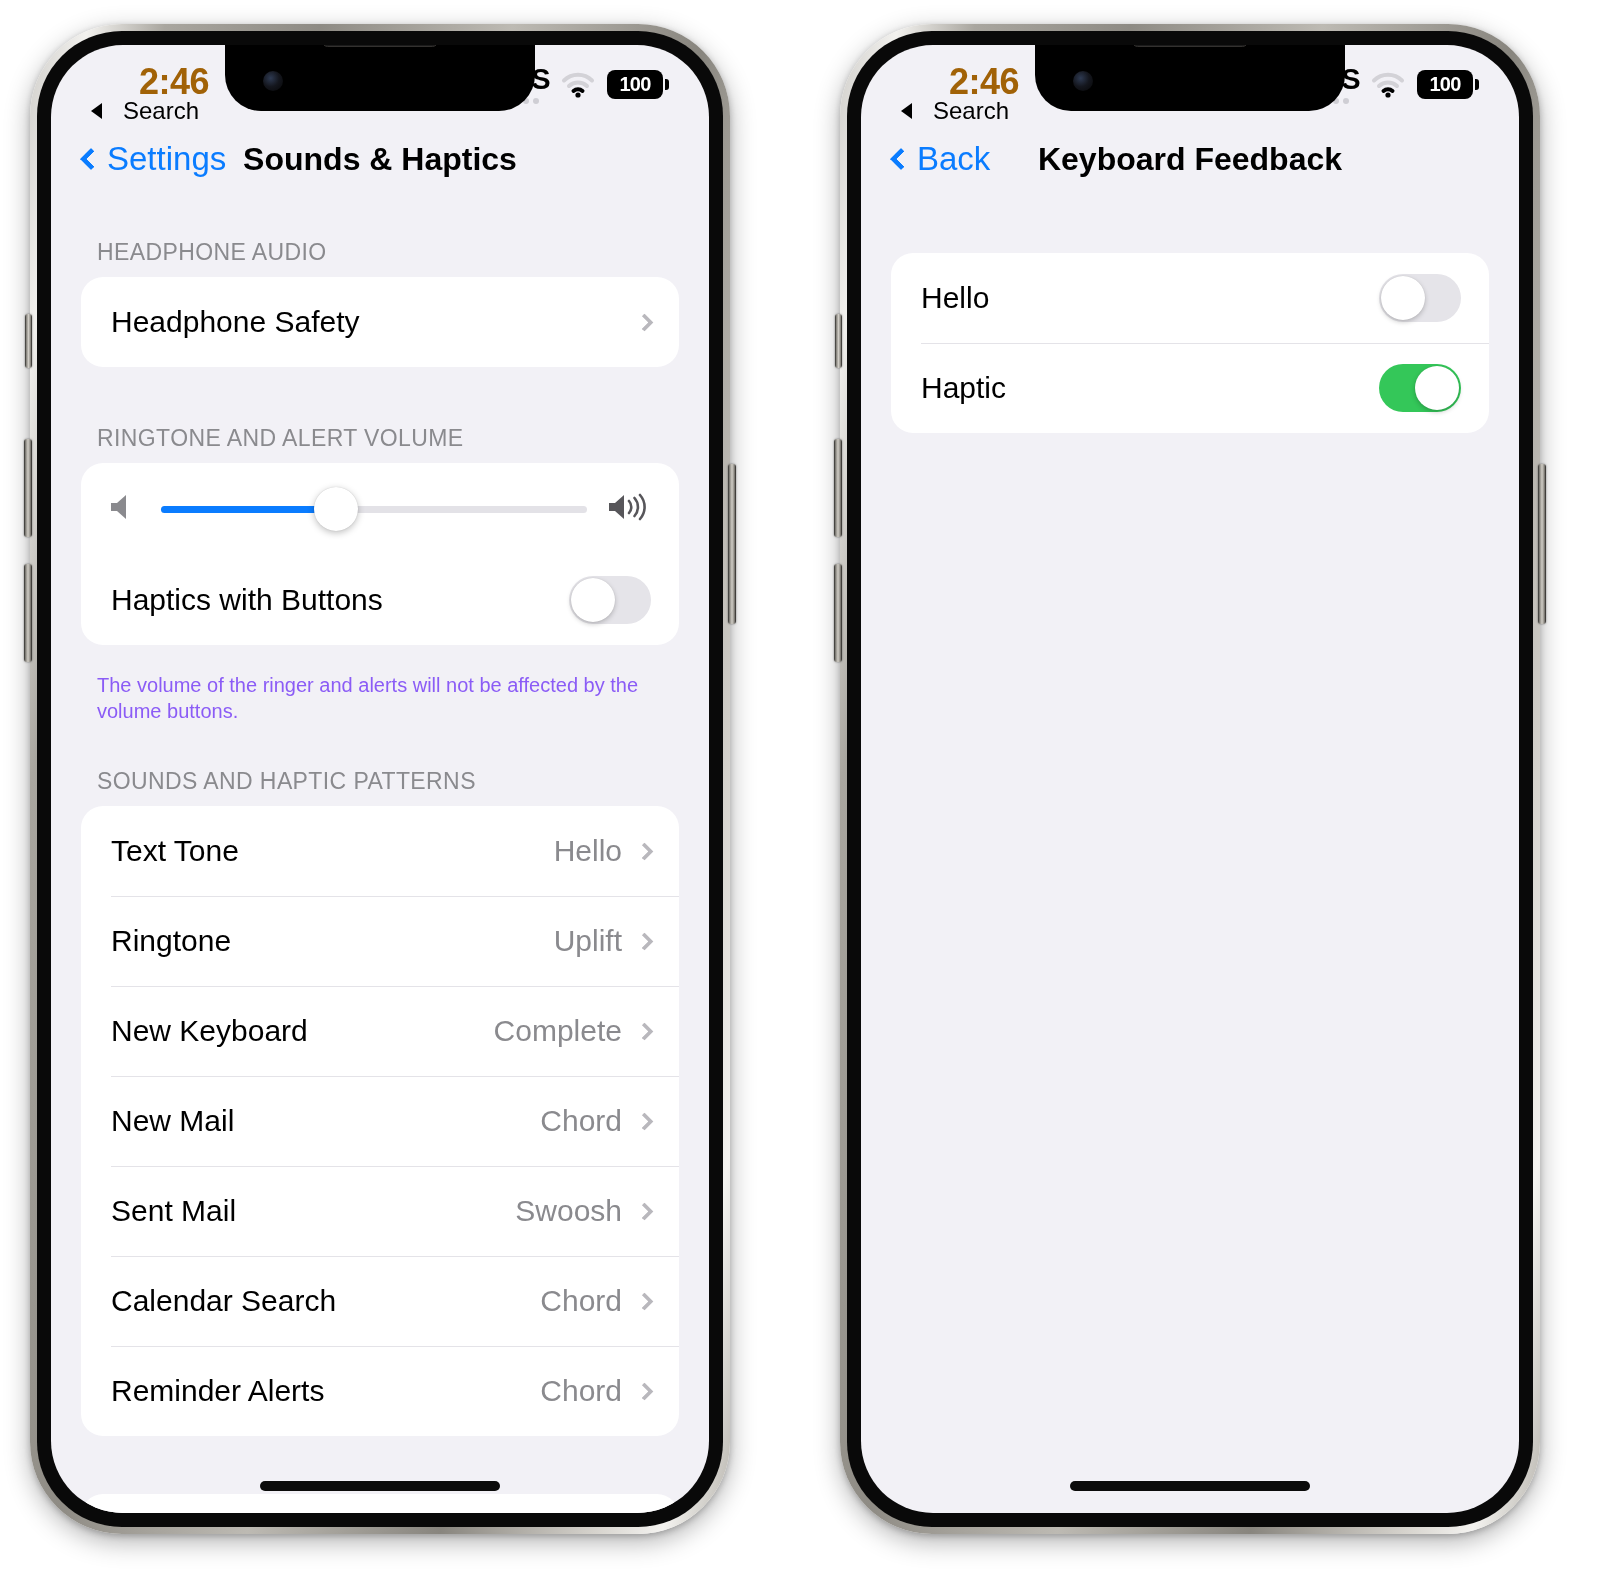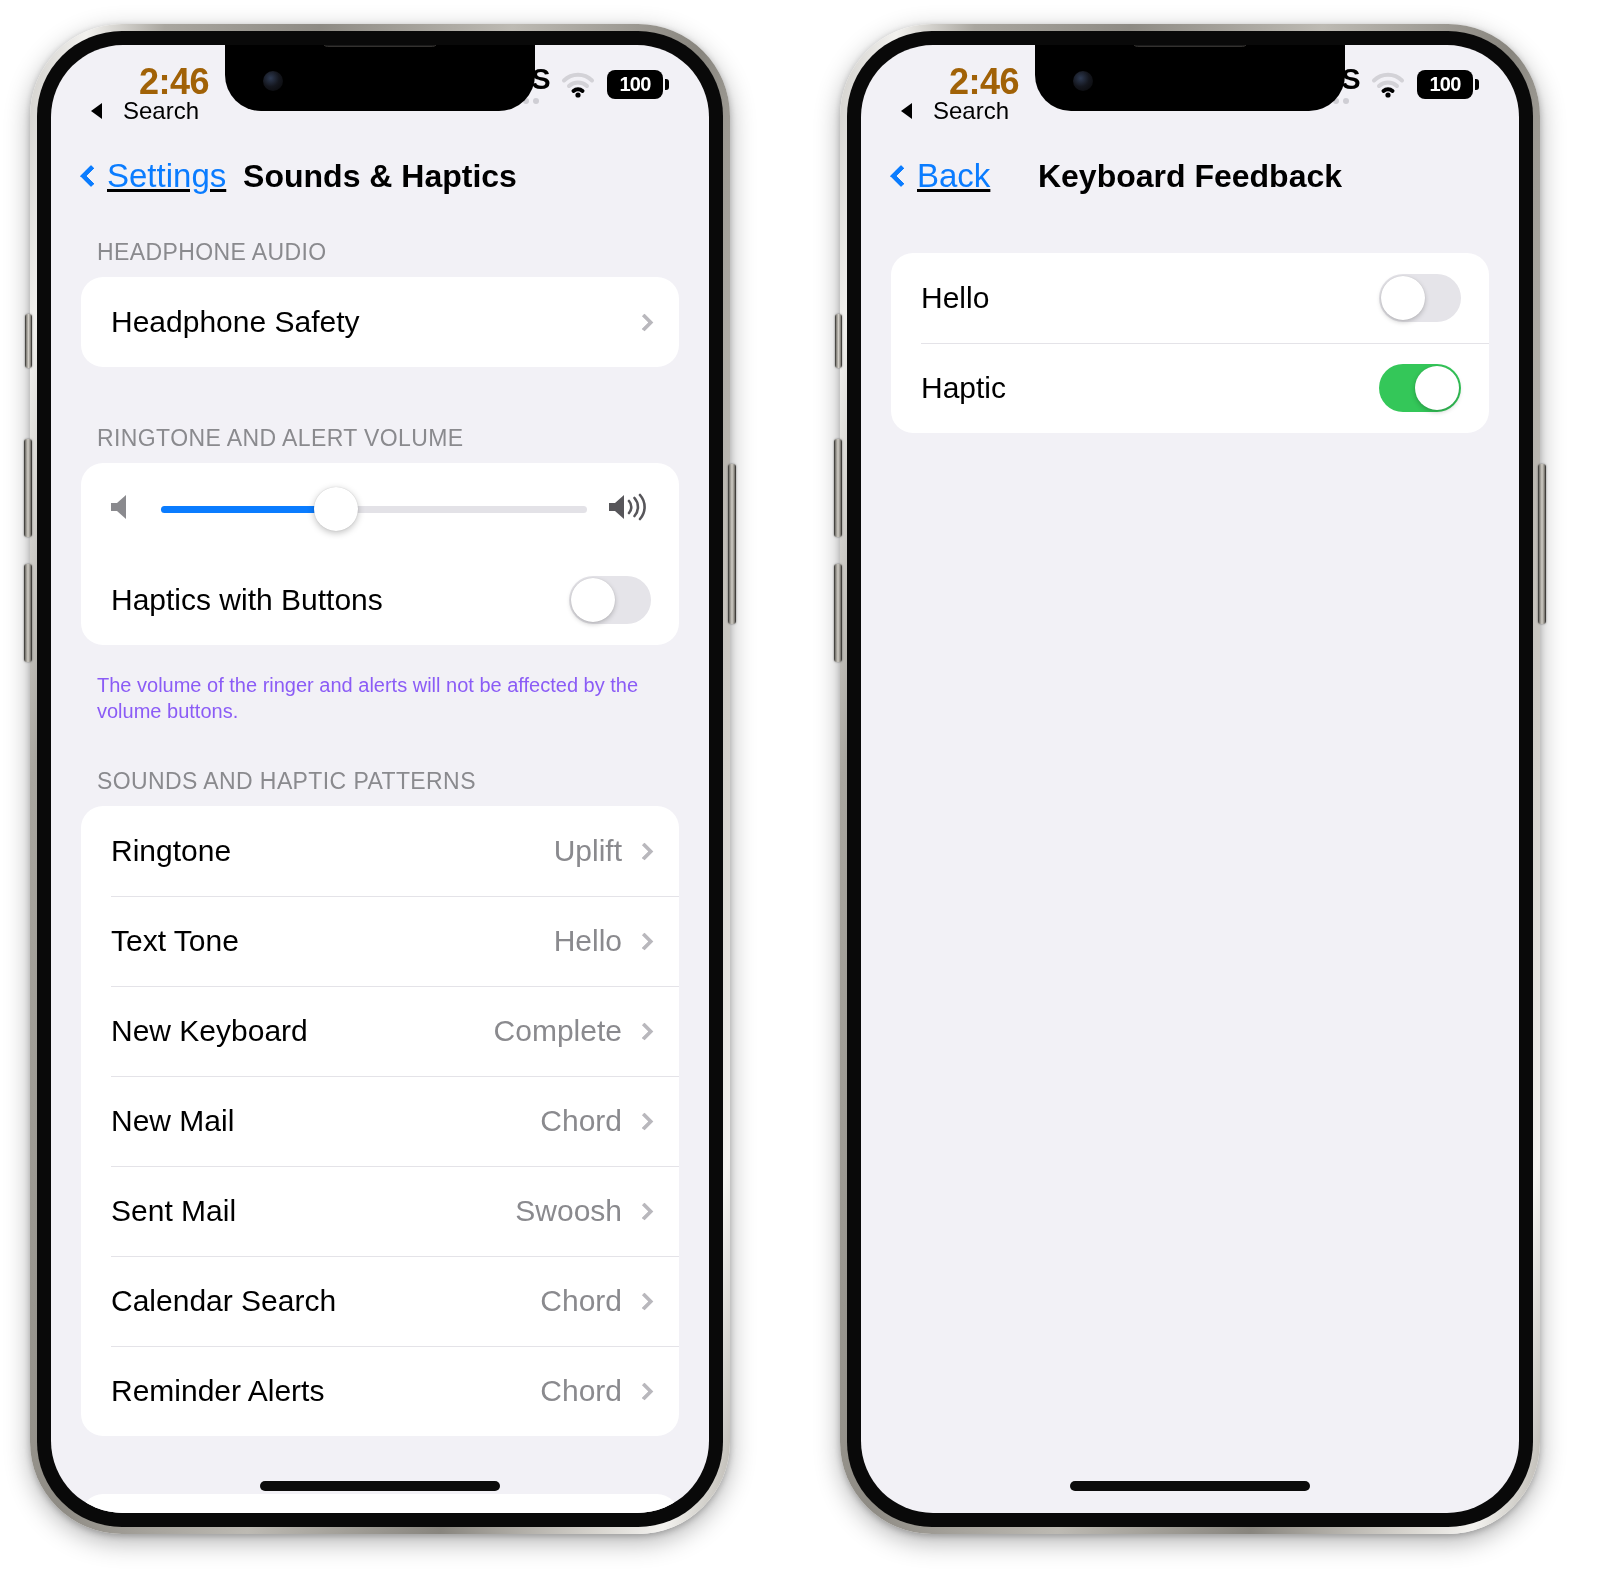--- a/index.html
+++ b/index.html
@@ -133,22 +133,21 @@
     border-top: 8px solid transparent;
     border-bottom: 8px solid transparent;
     border-right: 11px solid #000;
   }
 
   
   .navbar {
     position: relative;
     height: 72px;
     display: flex;
-    align-items: flex-end;
-    text-decoration: underline;
+    align-items: center;
   }
   .nav-back {
     display: flex; align-items: center; gap: 6px;
     margin-left: 32px;
     color: #0a7cff;
     font-size: 33px;
   }
   .chev-left {
     width: 16px; height: 16px;
     border-left: 5px solid #0a7cff;
@@ -374,30 +373,30 @@
             </span>
           </div>
         </div>
         <div class="note">The volume of the ringer and alerts will not be affected by the volume buttons.</div>
 
         <div class="spacer-md"></div>
 
         <div class="group-header">SOUNDS AND HAPTIC PATTERNS</div>
         <div class="card">
           <div class="row">
+            <span class="row-label">Text Tone</span>
+            <span class="row-right">
+              <span class="row-value">Hello</span>
+              <span class="chev-right"></span>
+            </span>
+          </div>
+          <div class="row">
             <span class="row-label">Ringtone</span>
             <span class="row-right">
               <span class="row-value">Uplift</span>
-              <span class="chev-right"></span>
-            </span>
-          </div>
-          <div class="row">
-            <span class="row-label">Text Tone</span>
-            <span class="row-right">
-              <span class="row-value">Hello</span>
               <span class="chev-right"></span>
             </span>
           </div>
           <div class="row">
             <span class="row-label">New Keyboard</span>
             <span class="row-right">
               <span class="row-value">Complete</span>
               <span class="chev-right"></span>
             </span>
           </div>

